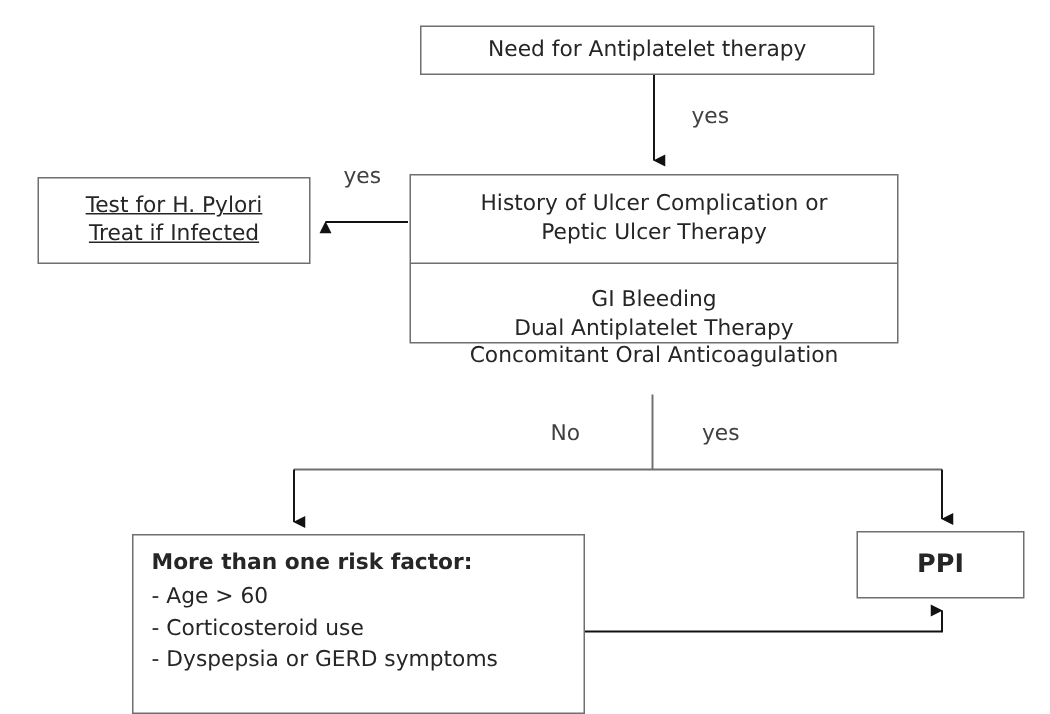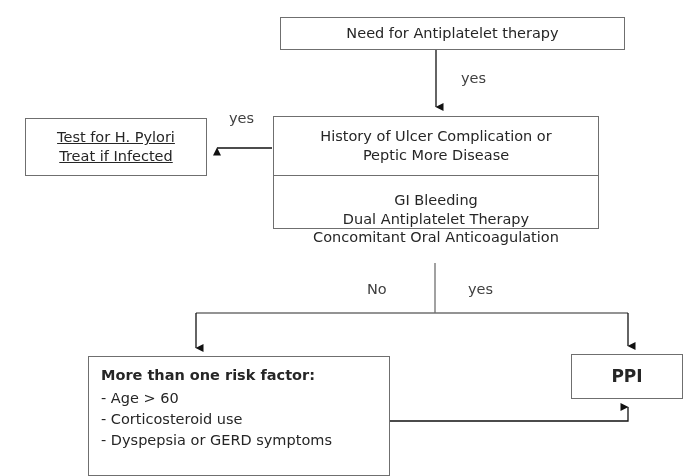--- a/index.html
+++ b/index.html
@@ -36,21 +36,21 @@
     text-align: center;
     line-height: 1.28;
   }
   .node .line {
     display: block;
     white-space: nowrap;
   }
 
   
   #node-start {
-    left: 280px; top: 17px; width: 345px; height: 33px;
+    left: 280px; top: 17px; width: 303px; height: 33px;
     font-size: 14.5px;
   }
   #node-hpylori {
     left: 25px; top: 118px; width: 182px; height: 58px;
     font-size: 14.5px;
     text-decoration: underline;
   }
   #node-history {
     left: 273px; top: 116px; width: 326px; height: 113px;
     border: 1px solid #6f6f6f;
@@ -163,21 +163,21 @@
   </div>
 
   <div class="node" id="node-hpylori">
     <span class="line">Test for H. Pylori</span>
     <span class="line">Treat if Infected</span>
   </div>
 
   <div class="node" id="node-history">
     <div class="section section-top">
       <span class="line">History of Ulcer Complication or</span>
-      <span class="line">Peptic More Disease</span>
+      <span class="line">Peptic Ulcer Therapy</span>
     </div>
     <div class="section section-bottom">
       <span class="line">GI Bleeding</span>
       <span class="line">Dual Antiplatelet Therapy</span>
       <span class="line">Concomitant Oral Anticoagulation</span>
     </div>
   </div>
 
   <div class="node" id="node-risk">
     <span class="risk-title">More than one risk factor:</span>

